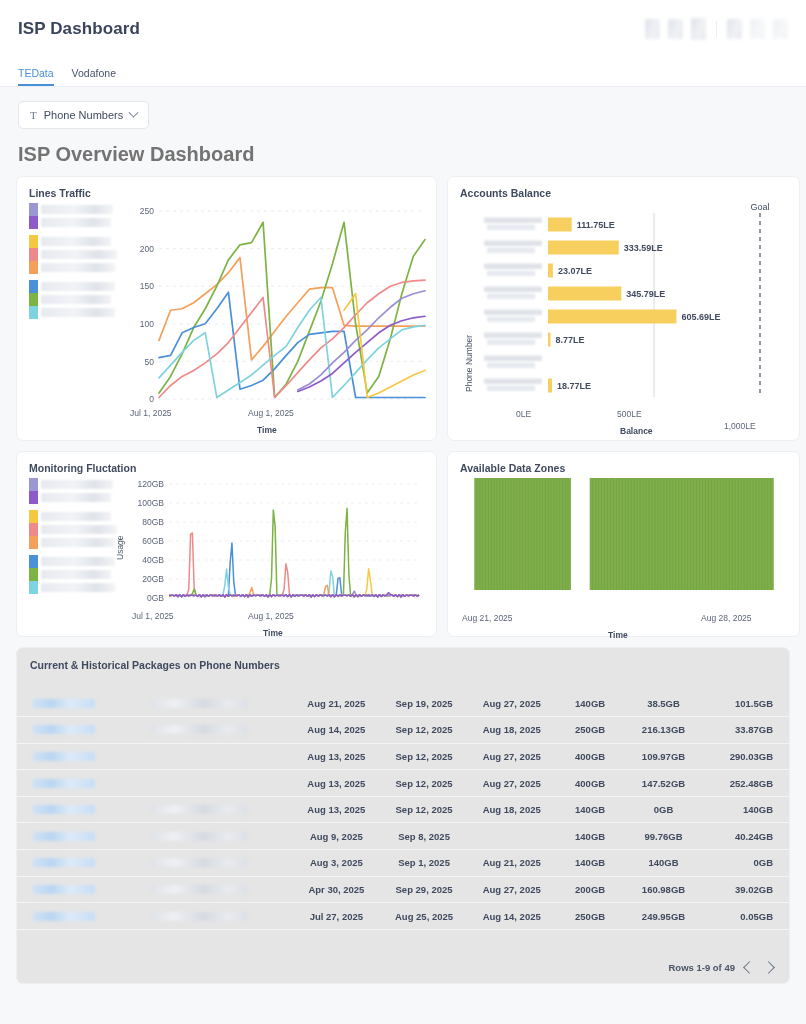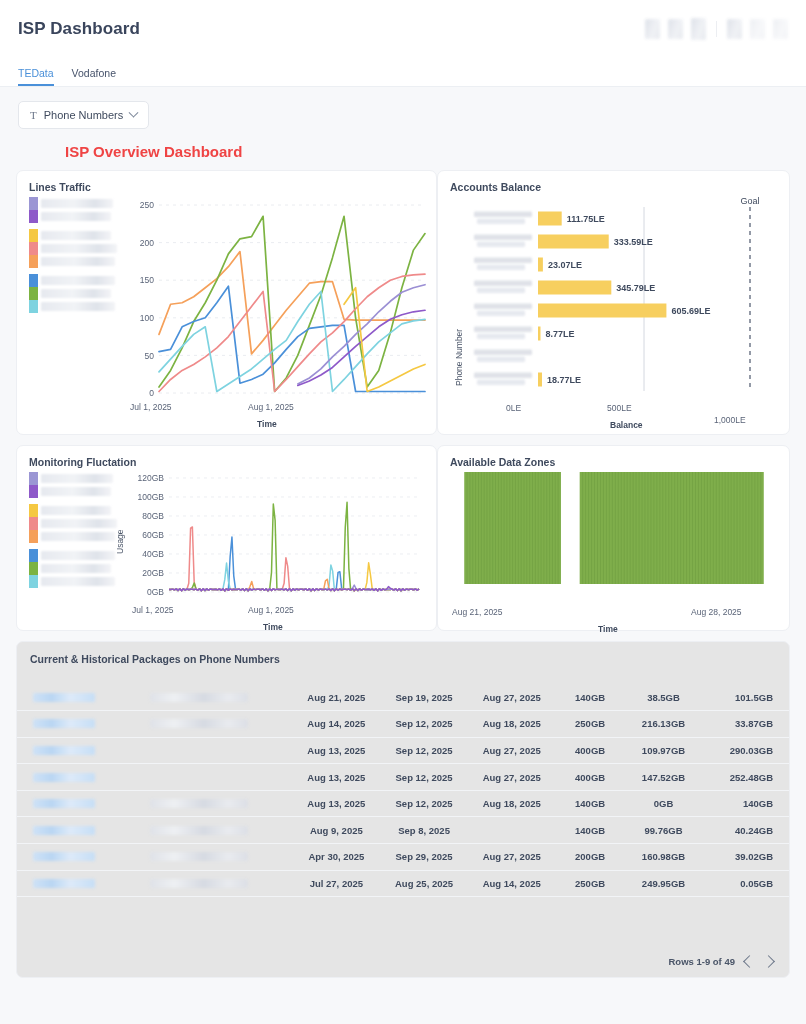--- a/index.html
+++ b/index.html
@@ -38,24 +38,24 @@
   .filterbar { padding: 14px 18px 0; }
   .pill {
     display: inline-flex; align-items: center; gap: 7px;
     height: 28px; padding: 0 11px;
     background: #fff; border: 1px solid #e4e7ec; border-radius: 5px;
     font-size: 11px; color: #3f4a5e; cursor: pointer;
   }
   .t-icon { font-size: 11px; color: #6b7689; font-family: "Liberation Serif", serif; }
   .chev { width: 7px; height: 7px; border-right: 1.4px solid #7b8699; border-bottom: 1.4px solid #7b8699; transform: rotate(45deg) translate(-2px,-2px); }
 
-  .page-title { font-size: 15px; font-weight: 700; color: #ef4444; padding: 14px 18px 10px; margin-left: 47px; }
-
-  
-  .grid { padding: 0 16px; display: grid; grid-template-columns: 421px 353px; gap: 10px 0; }
+  .page-title { font-size: 20px; font-weight: 700; color: #737373; padding: 14px 18px 10px; }
+
+  
+  .grid { padding: 0 16px; display: grid; grid-template-columns: 421px 353px; gap: 10px 10px; }
   .card { background: #fff; border: 1px solid #edeff3; border-radius: 7px; position: relative; }
   .card-title { font-size: 10.5px; font-weight: 600; color: #3f4a5e; padding: 10px 0 0 12px; }
 
   
   .legend { position: absolute; left: 12px; display: flex; flex-direction: column; }
   .lg-row { display: flex; align-items: center; height: 13px; }
   .sw { width: 9px; height: 13px; flex: 0 0 9px; }
   .lg-txt { height: 9px; margin-left: 3px; border-radius: 1px;
             background: linear-gradient(90deg,#e6e9ef,#f1f3f6 45%,#dfe3ea 75%,#f3f4f7);
             filter: blur(1.3px); }
@@ -493,20 +493,34 @@
           <td class="c7 c">99.76GB</td>
           <td class="c8 r">40.24GB</td>
         </tr>
         <tr>
           <td class="c1">
             <div class="bl-blue"></div>
           </td>
           <td class="c2">
             <div class="bl-gray"></div>
           </td>
+          <td class="c3 c">Aug 3, 2025</td>
+          <td class="c4 c">Sep 1, 2025</td>
+          <td class="c5 c">Aug 21, 2025</td>
+          <td class="c6 c">140GB</td>
+          <td class="c7 c">140GB</td>
+          <td class="c8 r">0GB</td>
+        </tr>
+        <tr>
+          <td class="c1">
+            <div class="bl-blue"></div>
+          </td>
+          <td class="c2">
+            <div class="bl-gray"></div>
+          </td>
           <td class="c3 c">Apr 30, 2025</td>
           <td class="c4 c">Sep 29, 2025</td>
           <td class="c5 c">Aug 27, 2025</td>
           <td class="c6 c">200GB</td>
           <td class="c7 c">160.98GB</td>
           <td class="c8 r">39.02GB</td>
         </tr>
         <tr>
           <td class="c1">
             <div class="bl-blue"></div>

